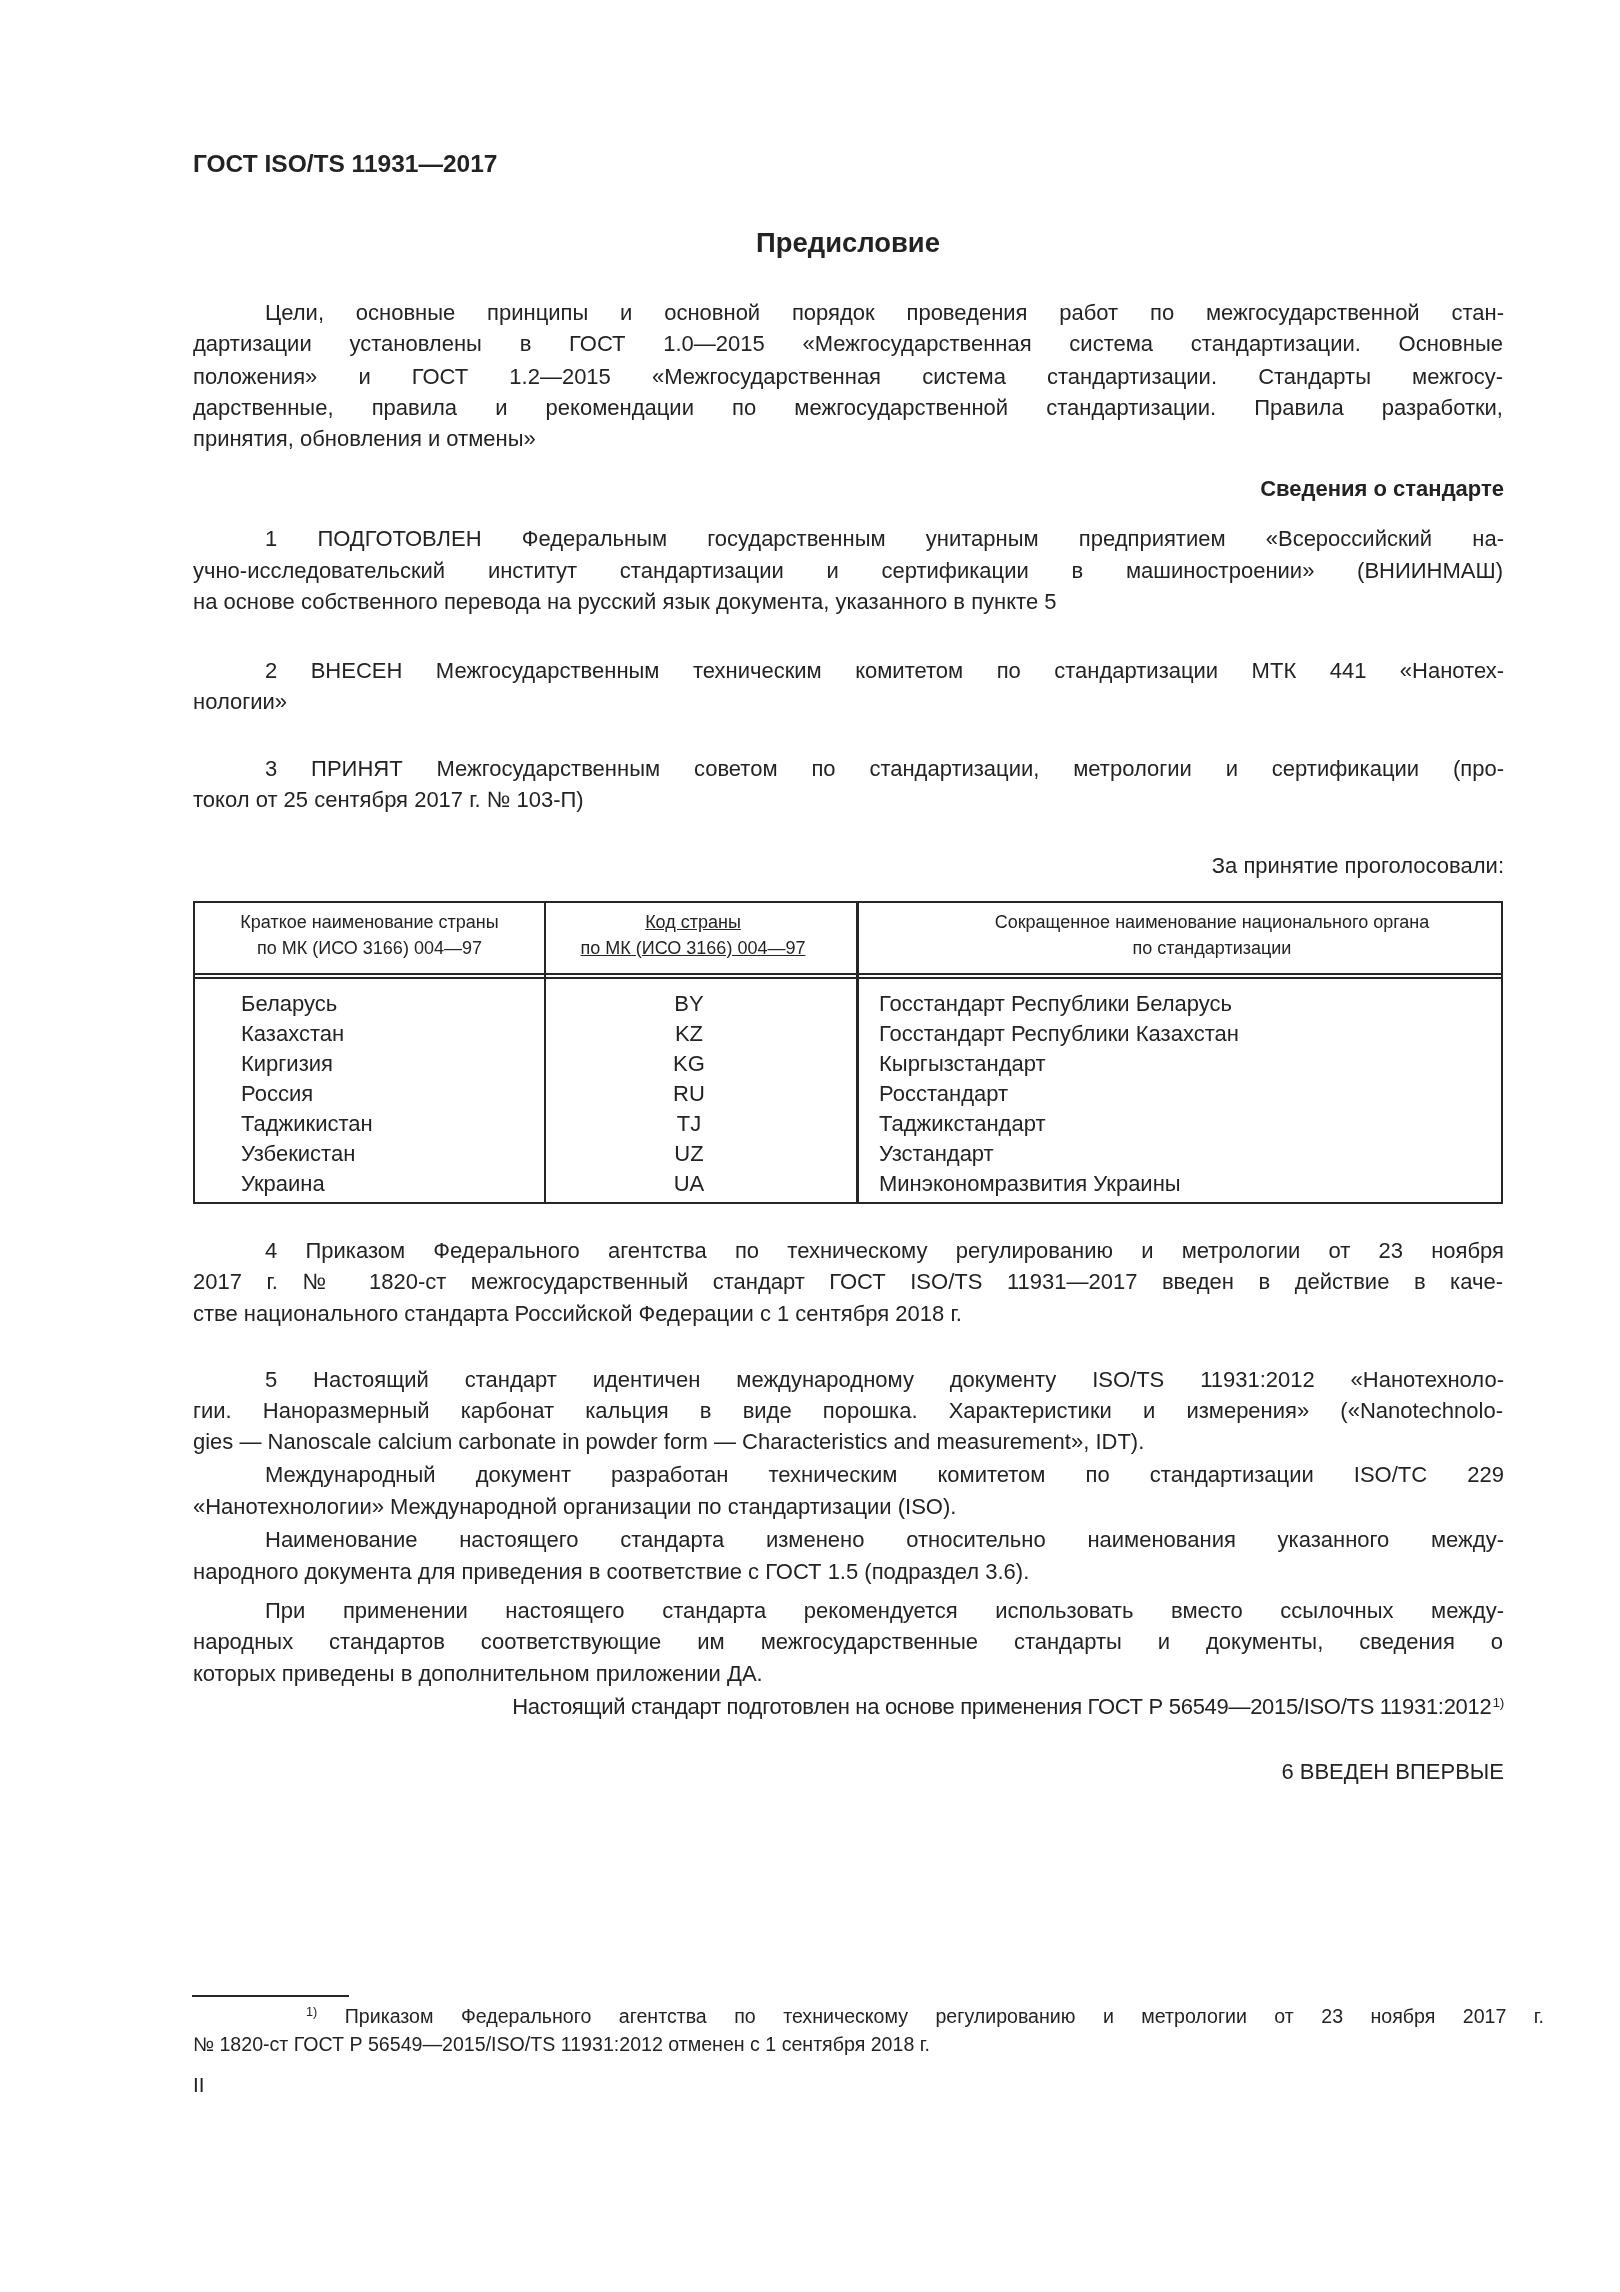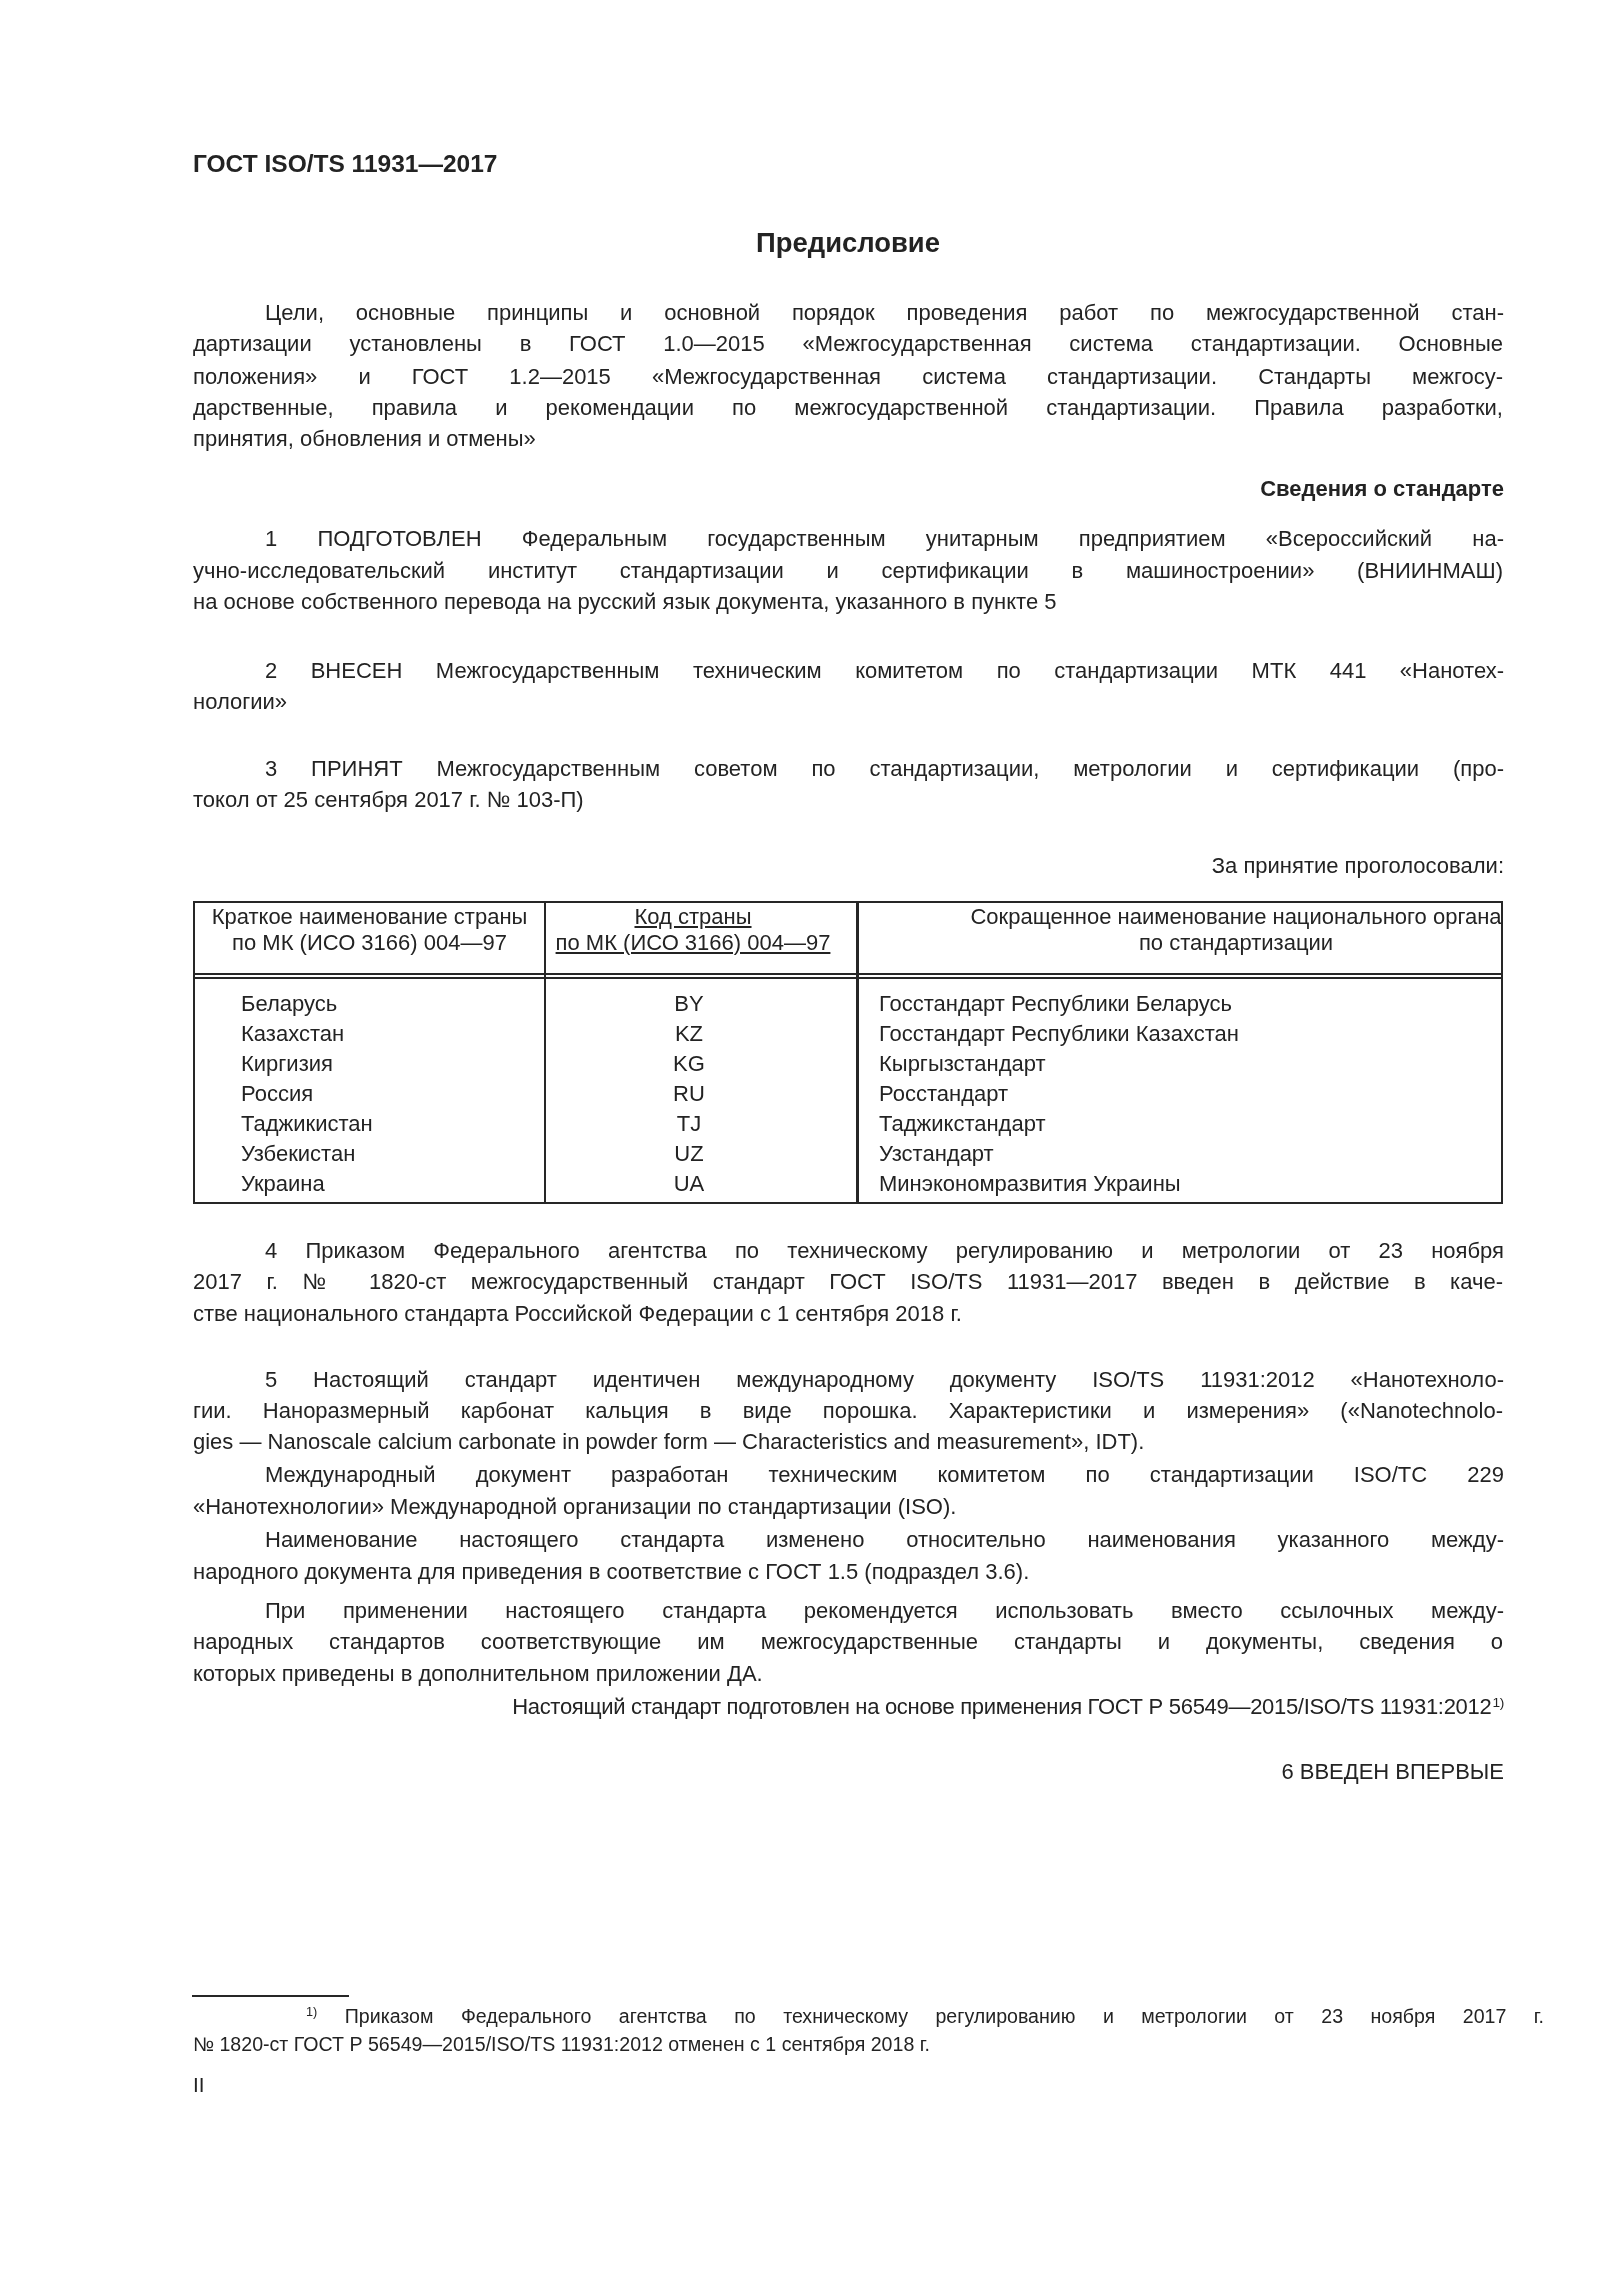--- a/index.html
+++ b/index.html
@@ -16,24 +16,24 @@
 
   
   .tbl { position: absolute; left: 193px; top: 901px; width: 1310px; height: 303px;
          border: 2.9px solid #262626; box-sizing: border-box; }
   .col-div { position: absolute; top: 0; bottom: 0; background: #262626; }
   .col-div.d1 { left: 349px; width: 2px; }
   .col-div.d2 { left: 661px; width: 2.9px; }
   .hdr-rule { position: absolute; left: 0; right: 0; height: 2px; background: #262626; }
   .hdr-rule.r1 { top: 70px; }
   .hdr-rule.r2 { top: 74px; }
-  .hcell { position: absolute; top: 1px; font-size: 22px; line-height: 25.5px; text-align: center; }
+  .hcell { position: absolute; top: 7px; font-size: 18px; line-height: 25.5px; text-align: center; }
   .hcell.c1 { left: 0; width: 349px; }
   .hcell.c2 { left: 351px; width: 294px; text-decoration: underline; }
-  .hcell.c3 { left: 664px; width: 706px; margin-left: 24px; }
+  .hcell.c3 { left: 664px; width: 706px; }
   .rows { position: absolute; top: 86px; left: 0; right: 0; }
   .trow { position: relative; height: 30px; font-size: 22px; line-height: 30px; }
   .tc { position: absolute; top: 0; white-space: nowrap; }
   .tc.country { left: 46px; }
   .tc.code { left: 351px; width: 286px; text-align: center; }
   .tc.body { left: 684px; }
 
   .fn-rule { position: absolute; left: 192px; top: 1995px; width: 157px; height: 2px; background: #262626; }
   .fn-line { position: absolute; left: 193px; width: 1310px; font-size: 19.6px; line-height: 23.5px; white-space: nowrap; }
   .fn-line.j { text-align: justify; text-align-last: justify; margin-left: 40px; }

